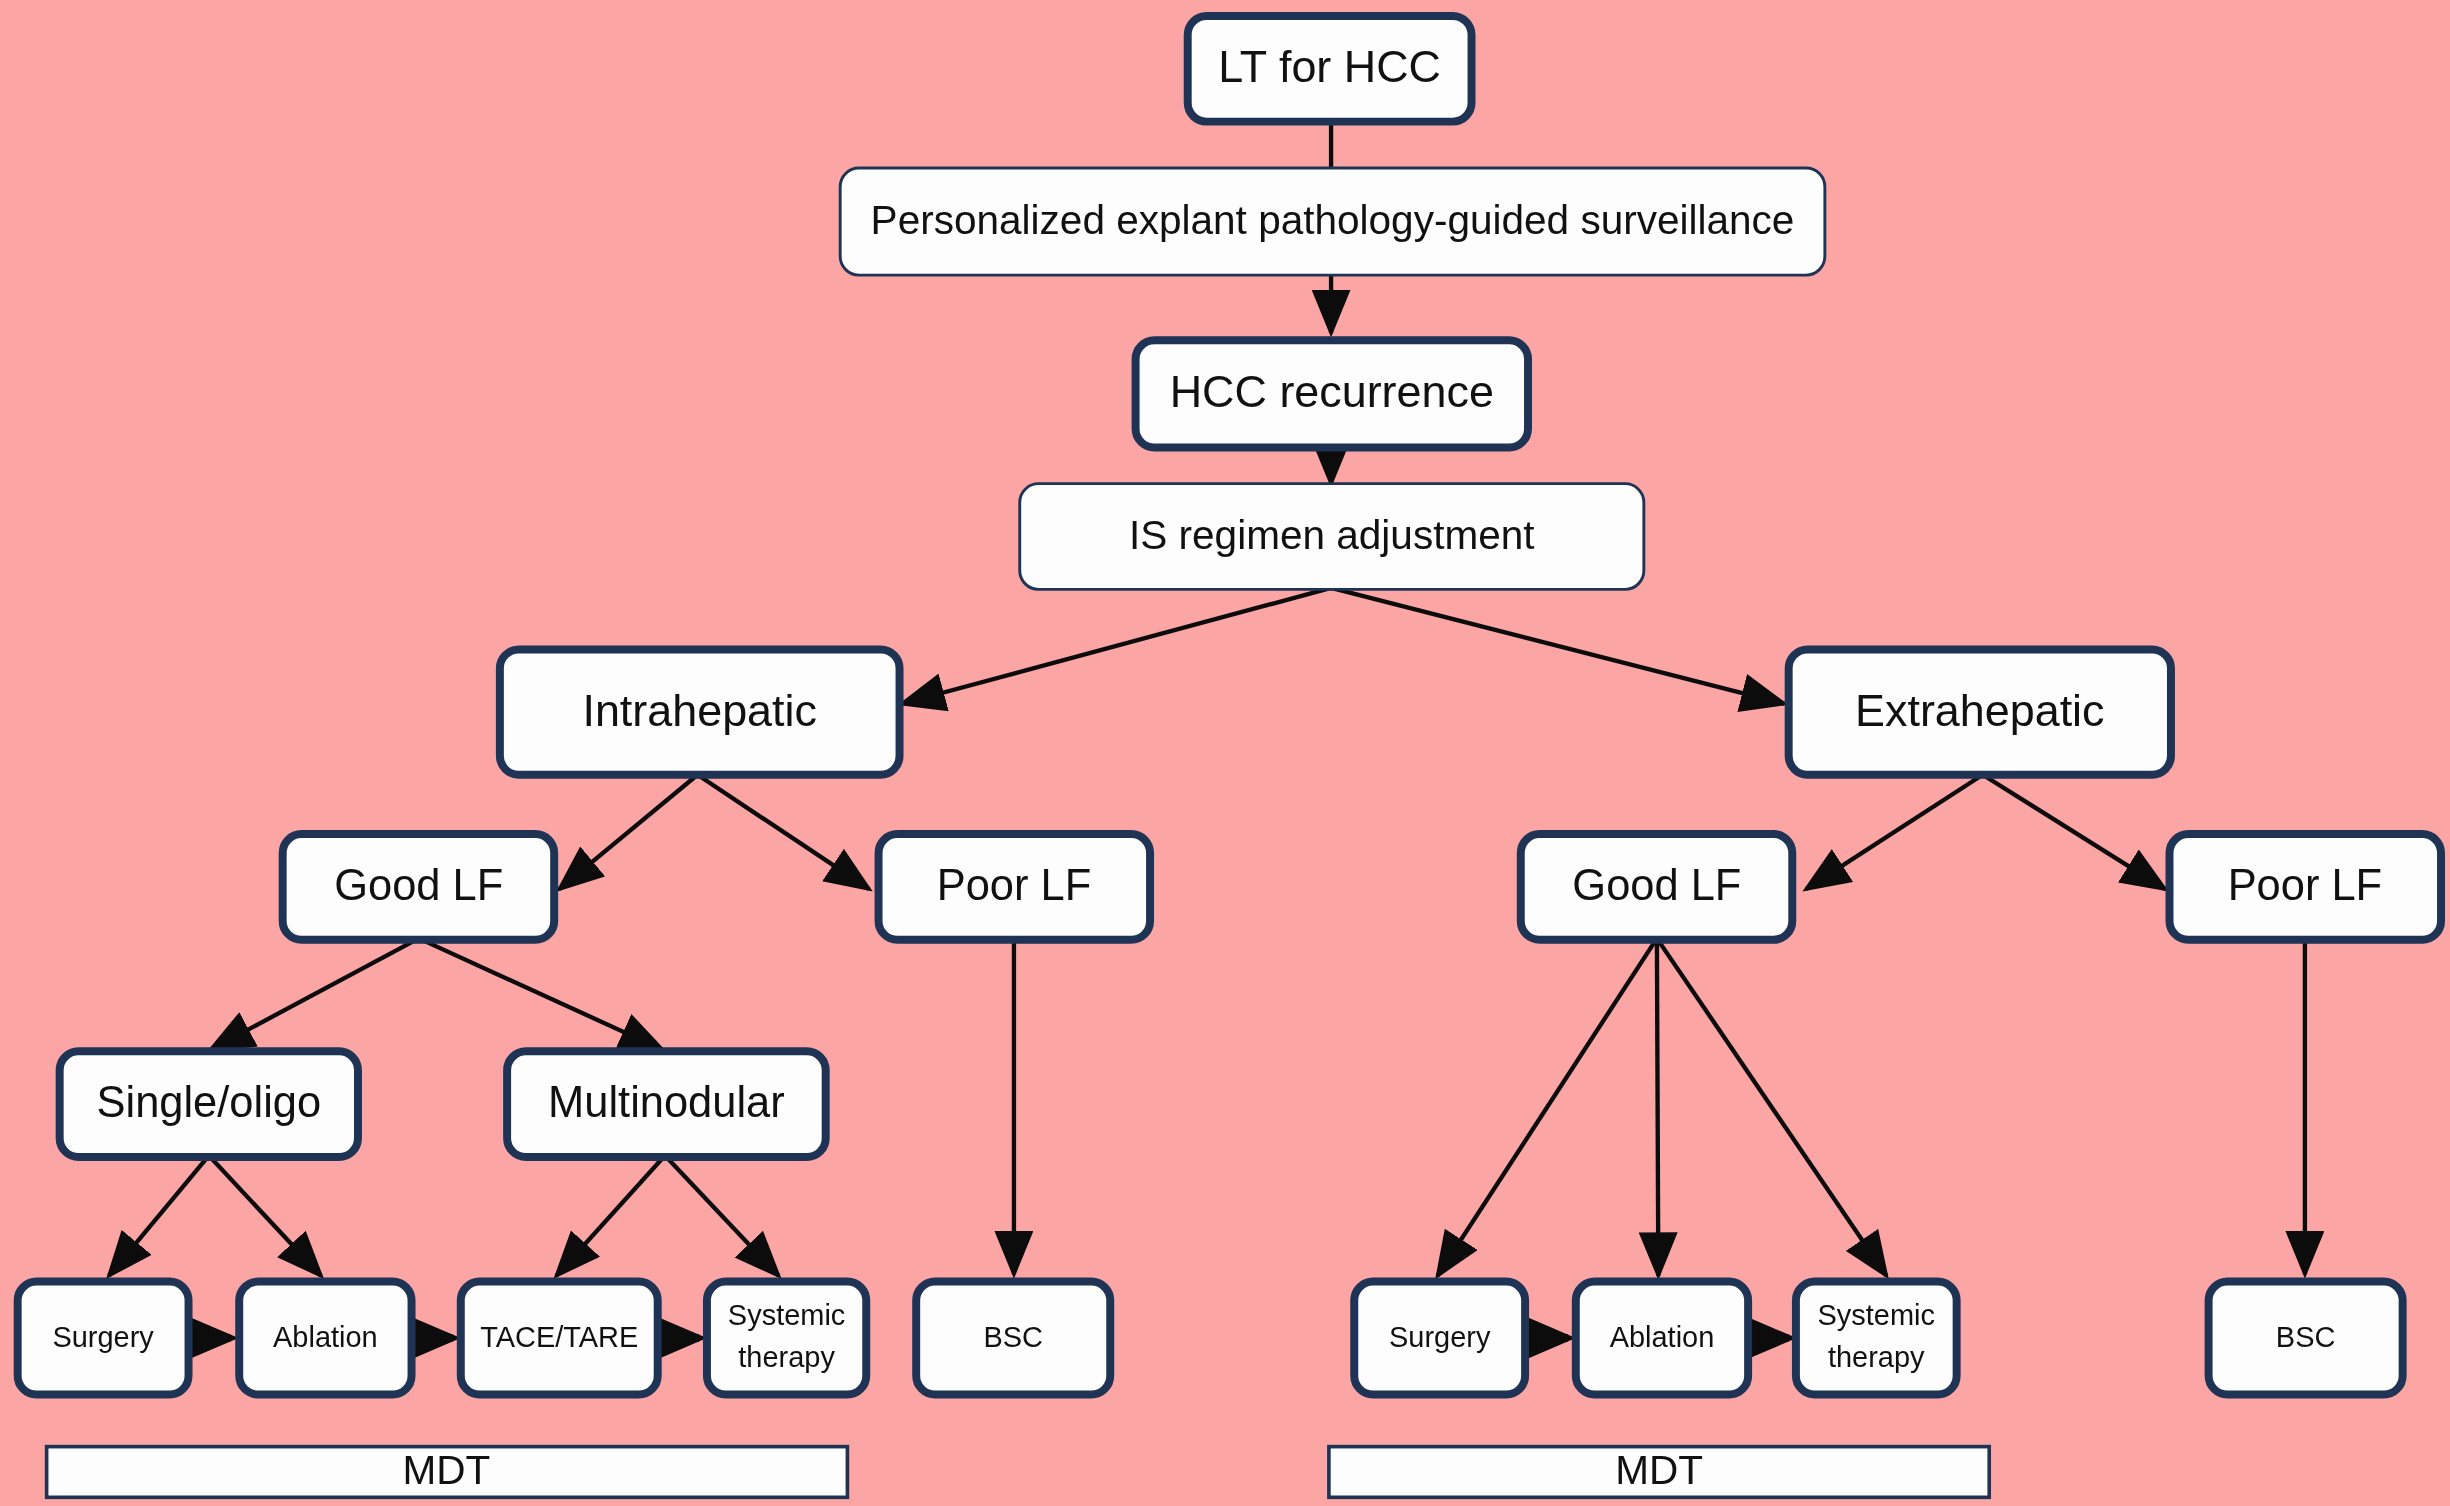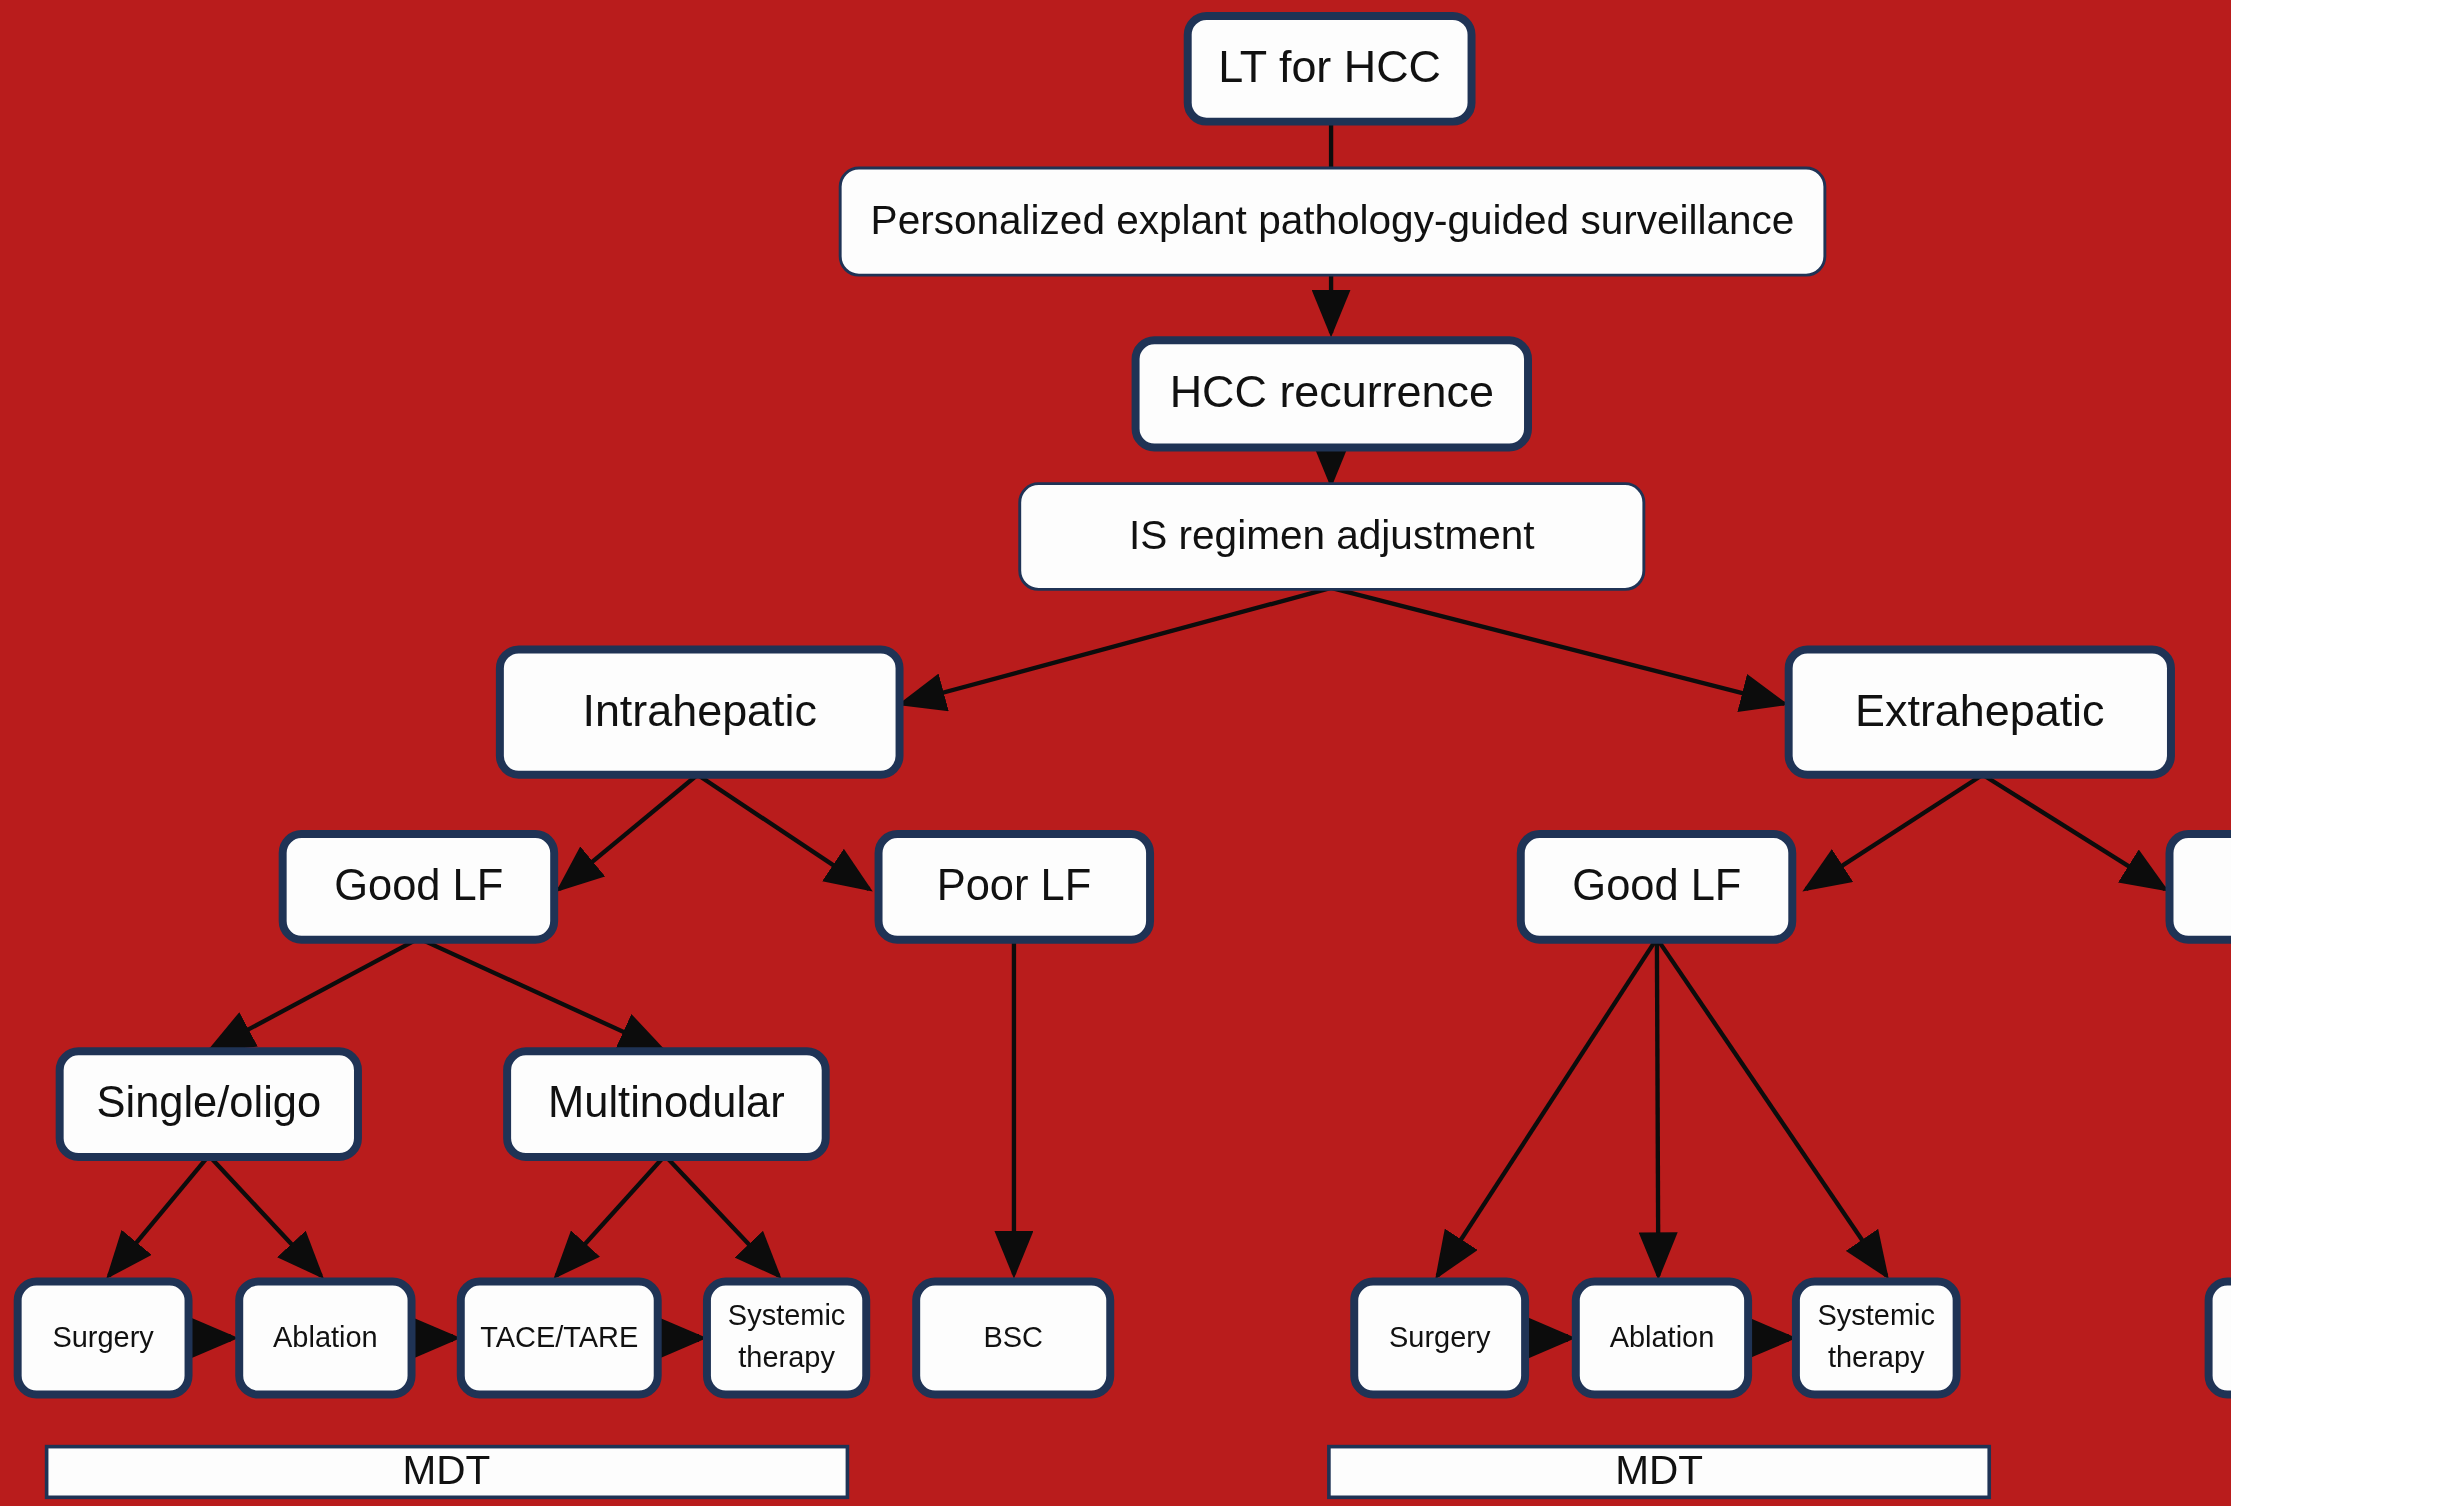--- a/index.html
+++ b/index.html
@@ -2,23 +2,23 @@
 <html style="font-size:11.6px"><head>
 <meta charset="utf-8">
 <style>
   html, body {
     margin: 0;
     padding: 0;
     background: #ffffff;
   }
   #chart-root {
     position: relative;
-    width: 2231px;
+    width: 2450px;
     height: 1506px;
-    background: #b91c1c;
+    background: #fca5a5;
     font-family: "Liberation Sans", sans-serif;
     overflow: hidden;
   }
   svg.flow {
     position: absolute;
     top: 0;
     left: 0;
     width: 2450px;
     height: 1506px;
   }

